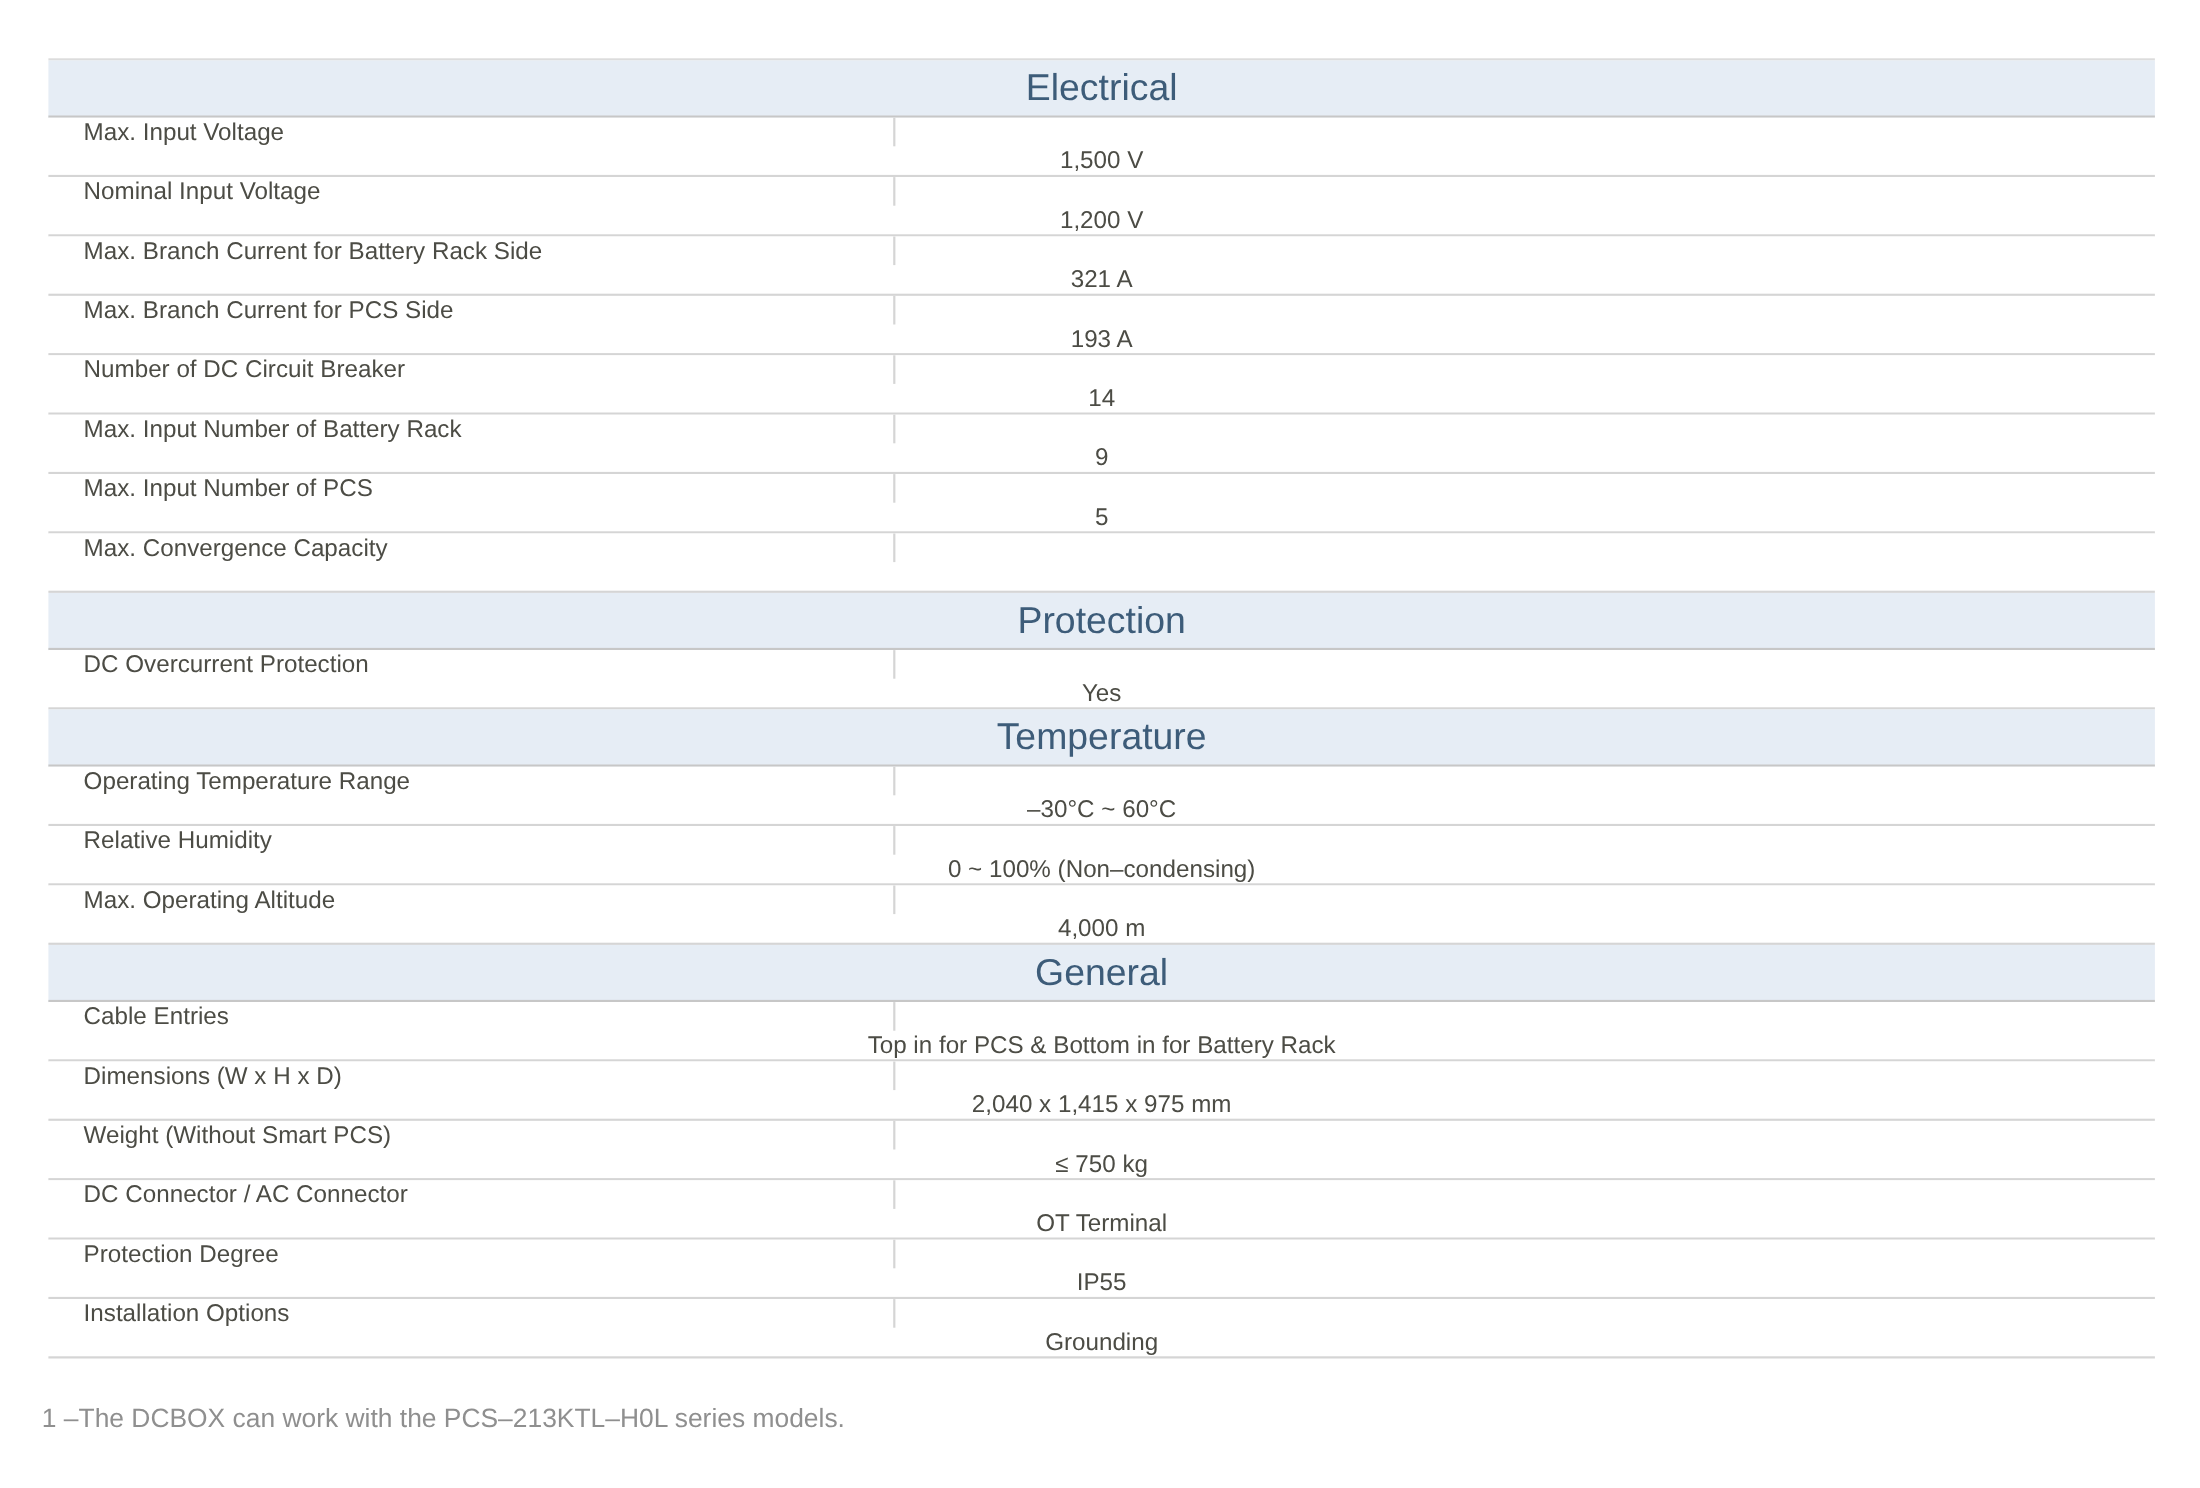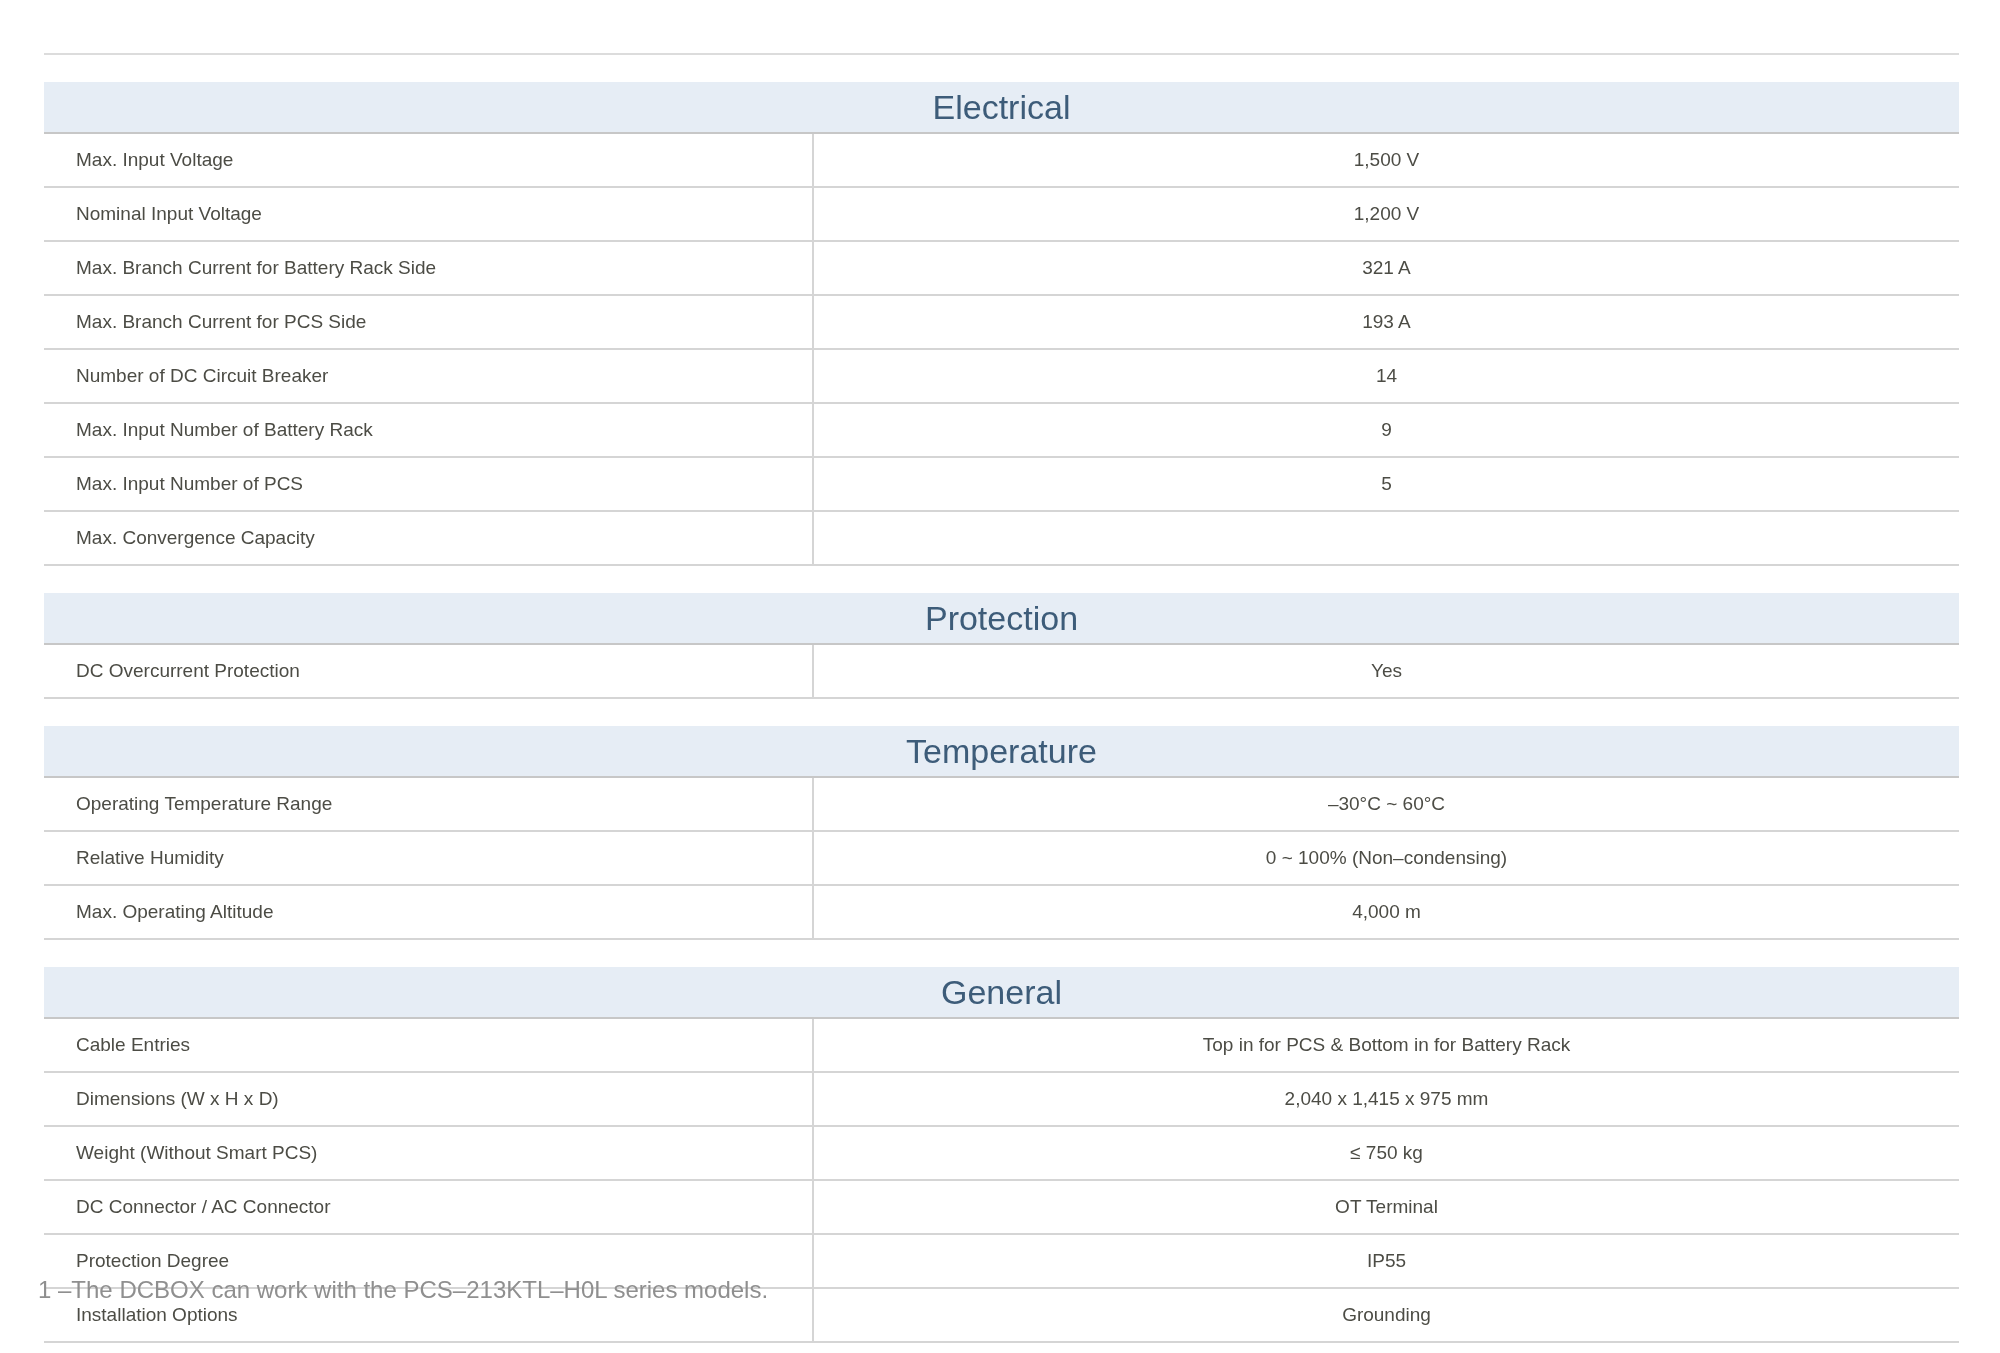--- a/index.html
+++ b/index.html
@@ -24,29 +24,29 @@
   }
   .band {
     height: 50px;
     background: var(--section_band, #e6edf5);
     border-bottom: 2px solid var(--band_edge, #c7c7c7);
     display: flex;
     align-items: center;
     justify-content: center;
     font-size: 34px;
     color: var(--section_title, #3d5c79);
-    margin-top: 27px;
   }
   .row {
     height: 52px;
     display: flex;
     border-bottom: 2px solid var(--grid_line, #d5d5d5);
-    font-size: 19px;
+    font-size: 22px;
     color: var(--body_text, #4c4c45);
     background: #ffffff;
+    flex-direction: column;
   }
   .cell-label {
     width: 736px;
     padding-left: 32px;
     border-right: 2px solid var(--grid_line, #d5d5d5);
     display: flex;
     align-items: center;
     white-space: nowrap;
   }
   .cell-value {

